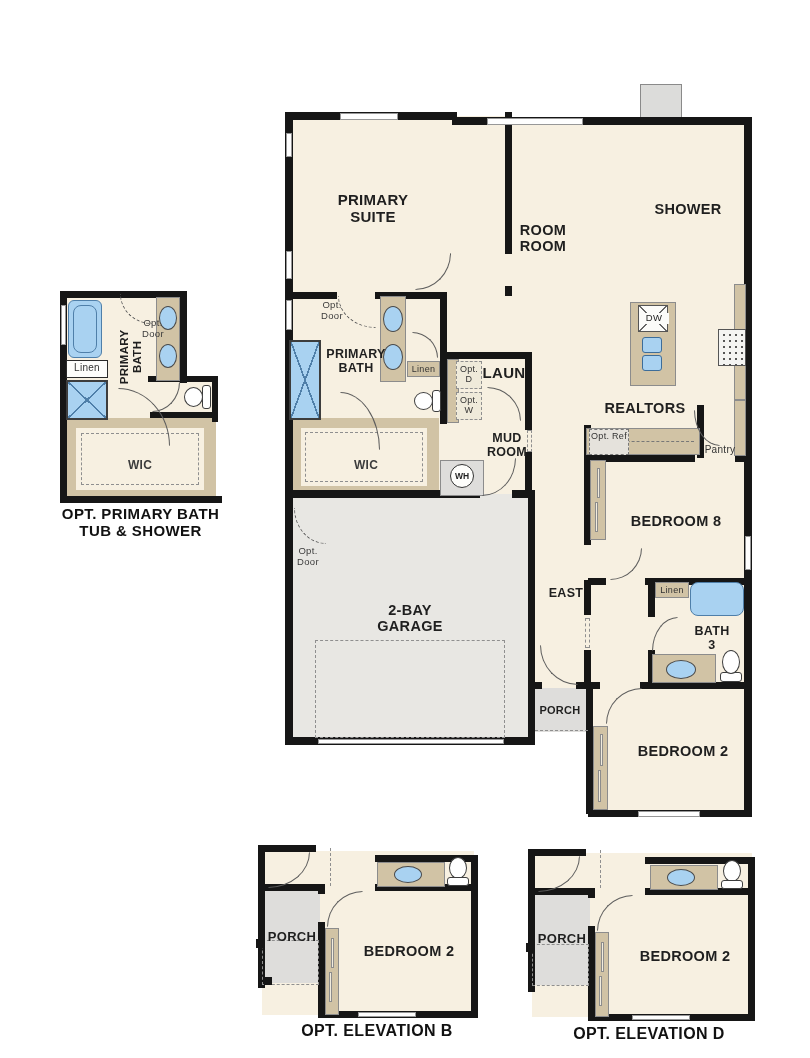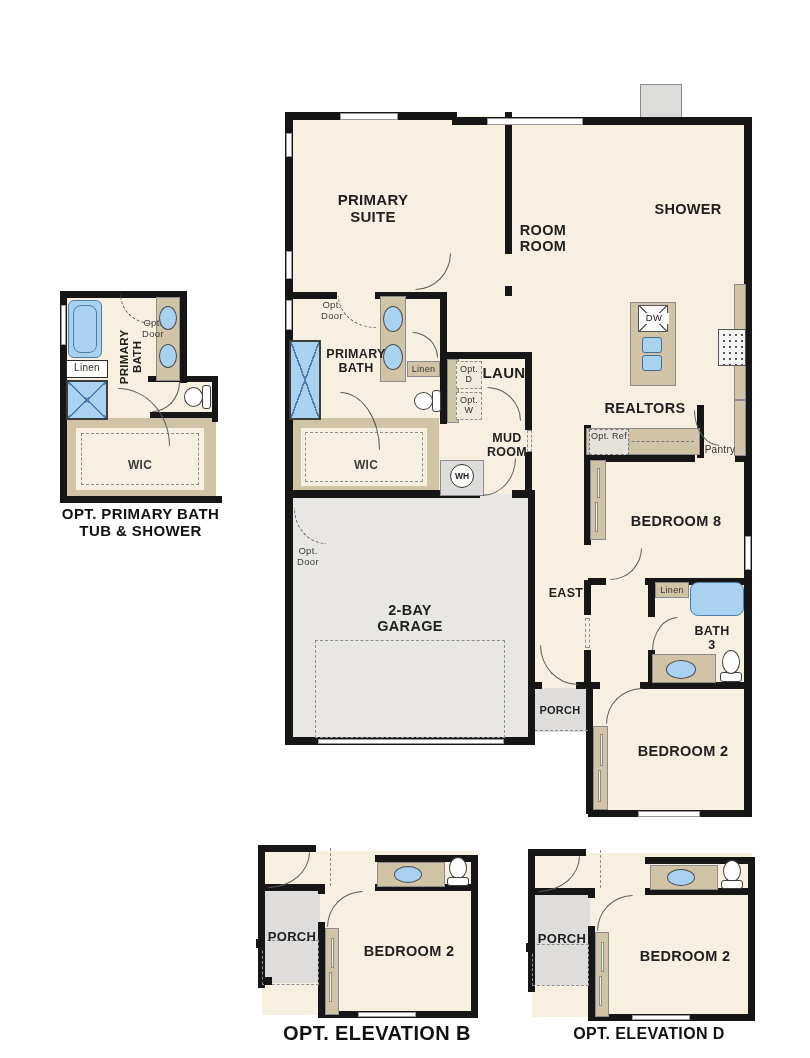--- a/index.html
+++ b/index.html
@@ -263,21 +263,21 @@
     <div class="tan" style="left:377px;top:862px;width:68px;height:25px;"></div>
     <div class="oval" style="left:394px;top:866px;width:28px;height:17px;"></div>
     <div>
       <div class="toilet-bowl" style="left:449px;top:857px;width:18px;height:22px;"></div>
       <div class="toilet-tank" style="left:447px;top:877px;width:22px;height:9px;"></div>
     </div>
     <div class="arc arc-br" style="left:268px;top:852px;width:42px;height:36px;"></div>
     <div class="arc arc-tl" style="left:327px;top:891px;width:36px;height:36px;"></div>
     <div class="lbl" style="left:263px;top:930px;width:58px;font-size:13px;">PORCH</div>
     <div class="lbl" style="left:358px;top:943px;width:102px;font-size:14.5px;">BEDROOM 2</div>
-    <div class="caption" style="left:268px;top:1022px;width:218px;font-size:20px;">OPT. ELEVATION B</div>
+    <div class="caption" style="left:268px;top:1022px;width:218px;font-size:16px;">OPT. ELEVATION B</div>
   </div>
 
   <div class="abs" style="left:0;top:0;width:0;height:0;">
     <div class="floor" style="left:532px;top:853px;width:220px;height:164px;"></div>
     <div class="grayroom" style="left:535px;top:895px;width:55px;height:90px;"></div>
     <div class="wall" style="left:528px;top:849px;width:58px;height:7px;"></div>
     <div class="wall" style="left:645px;top:857px;width:110px;height:7px;"></div>
     <div class="wall" style="left:528px;top:849px;width:7px;height:143px;"></div>
     <div class="wall" style="left:528px;top:888px;width:62px;height:7px;"></div>
     <div class="wall" style="left:645px;top:888px;width:110px;height:7px;"></div>

